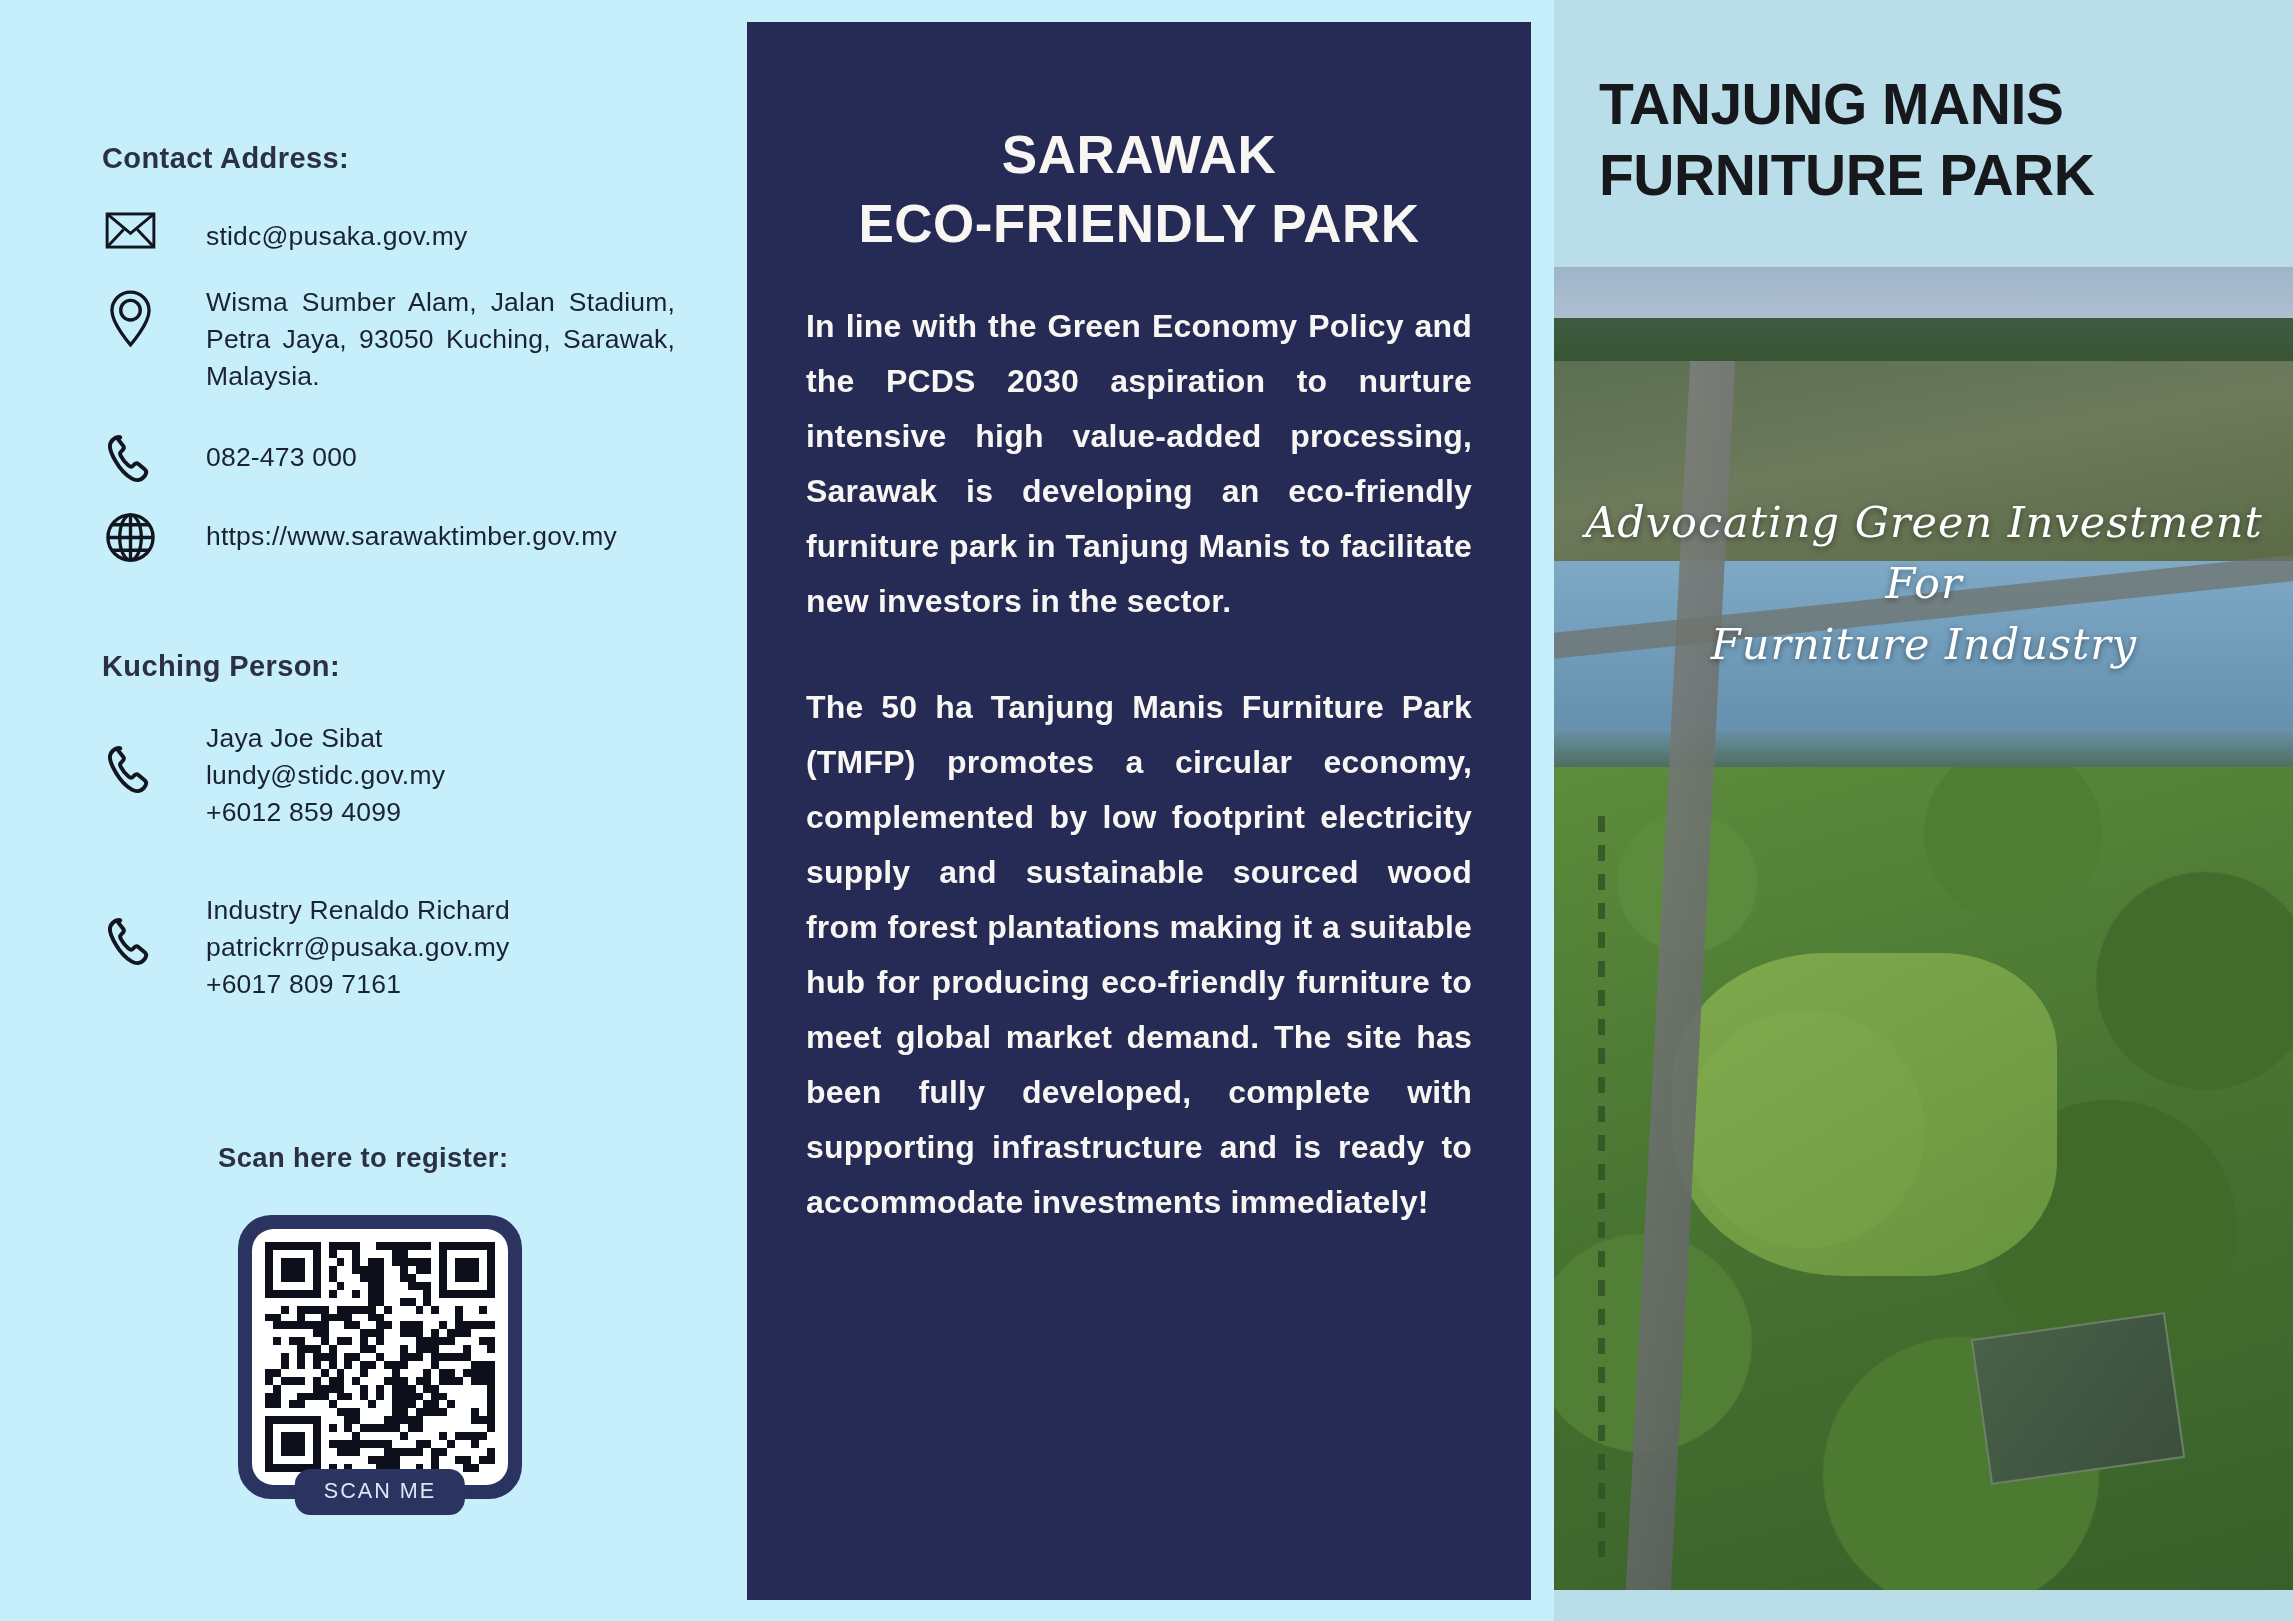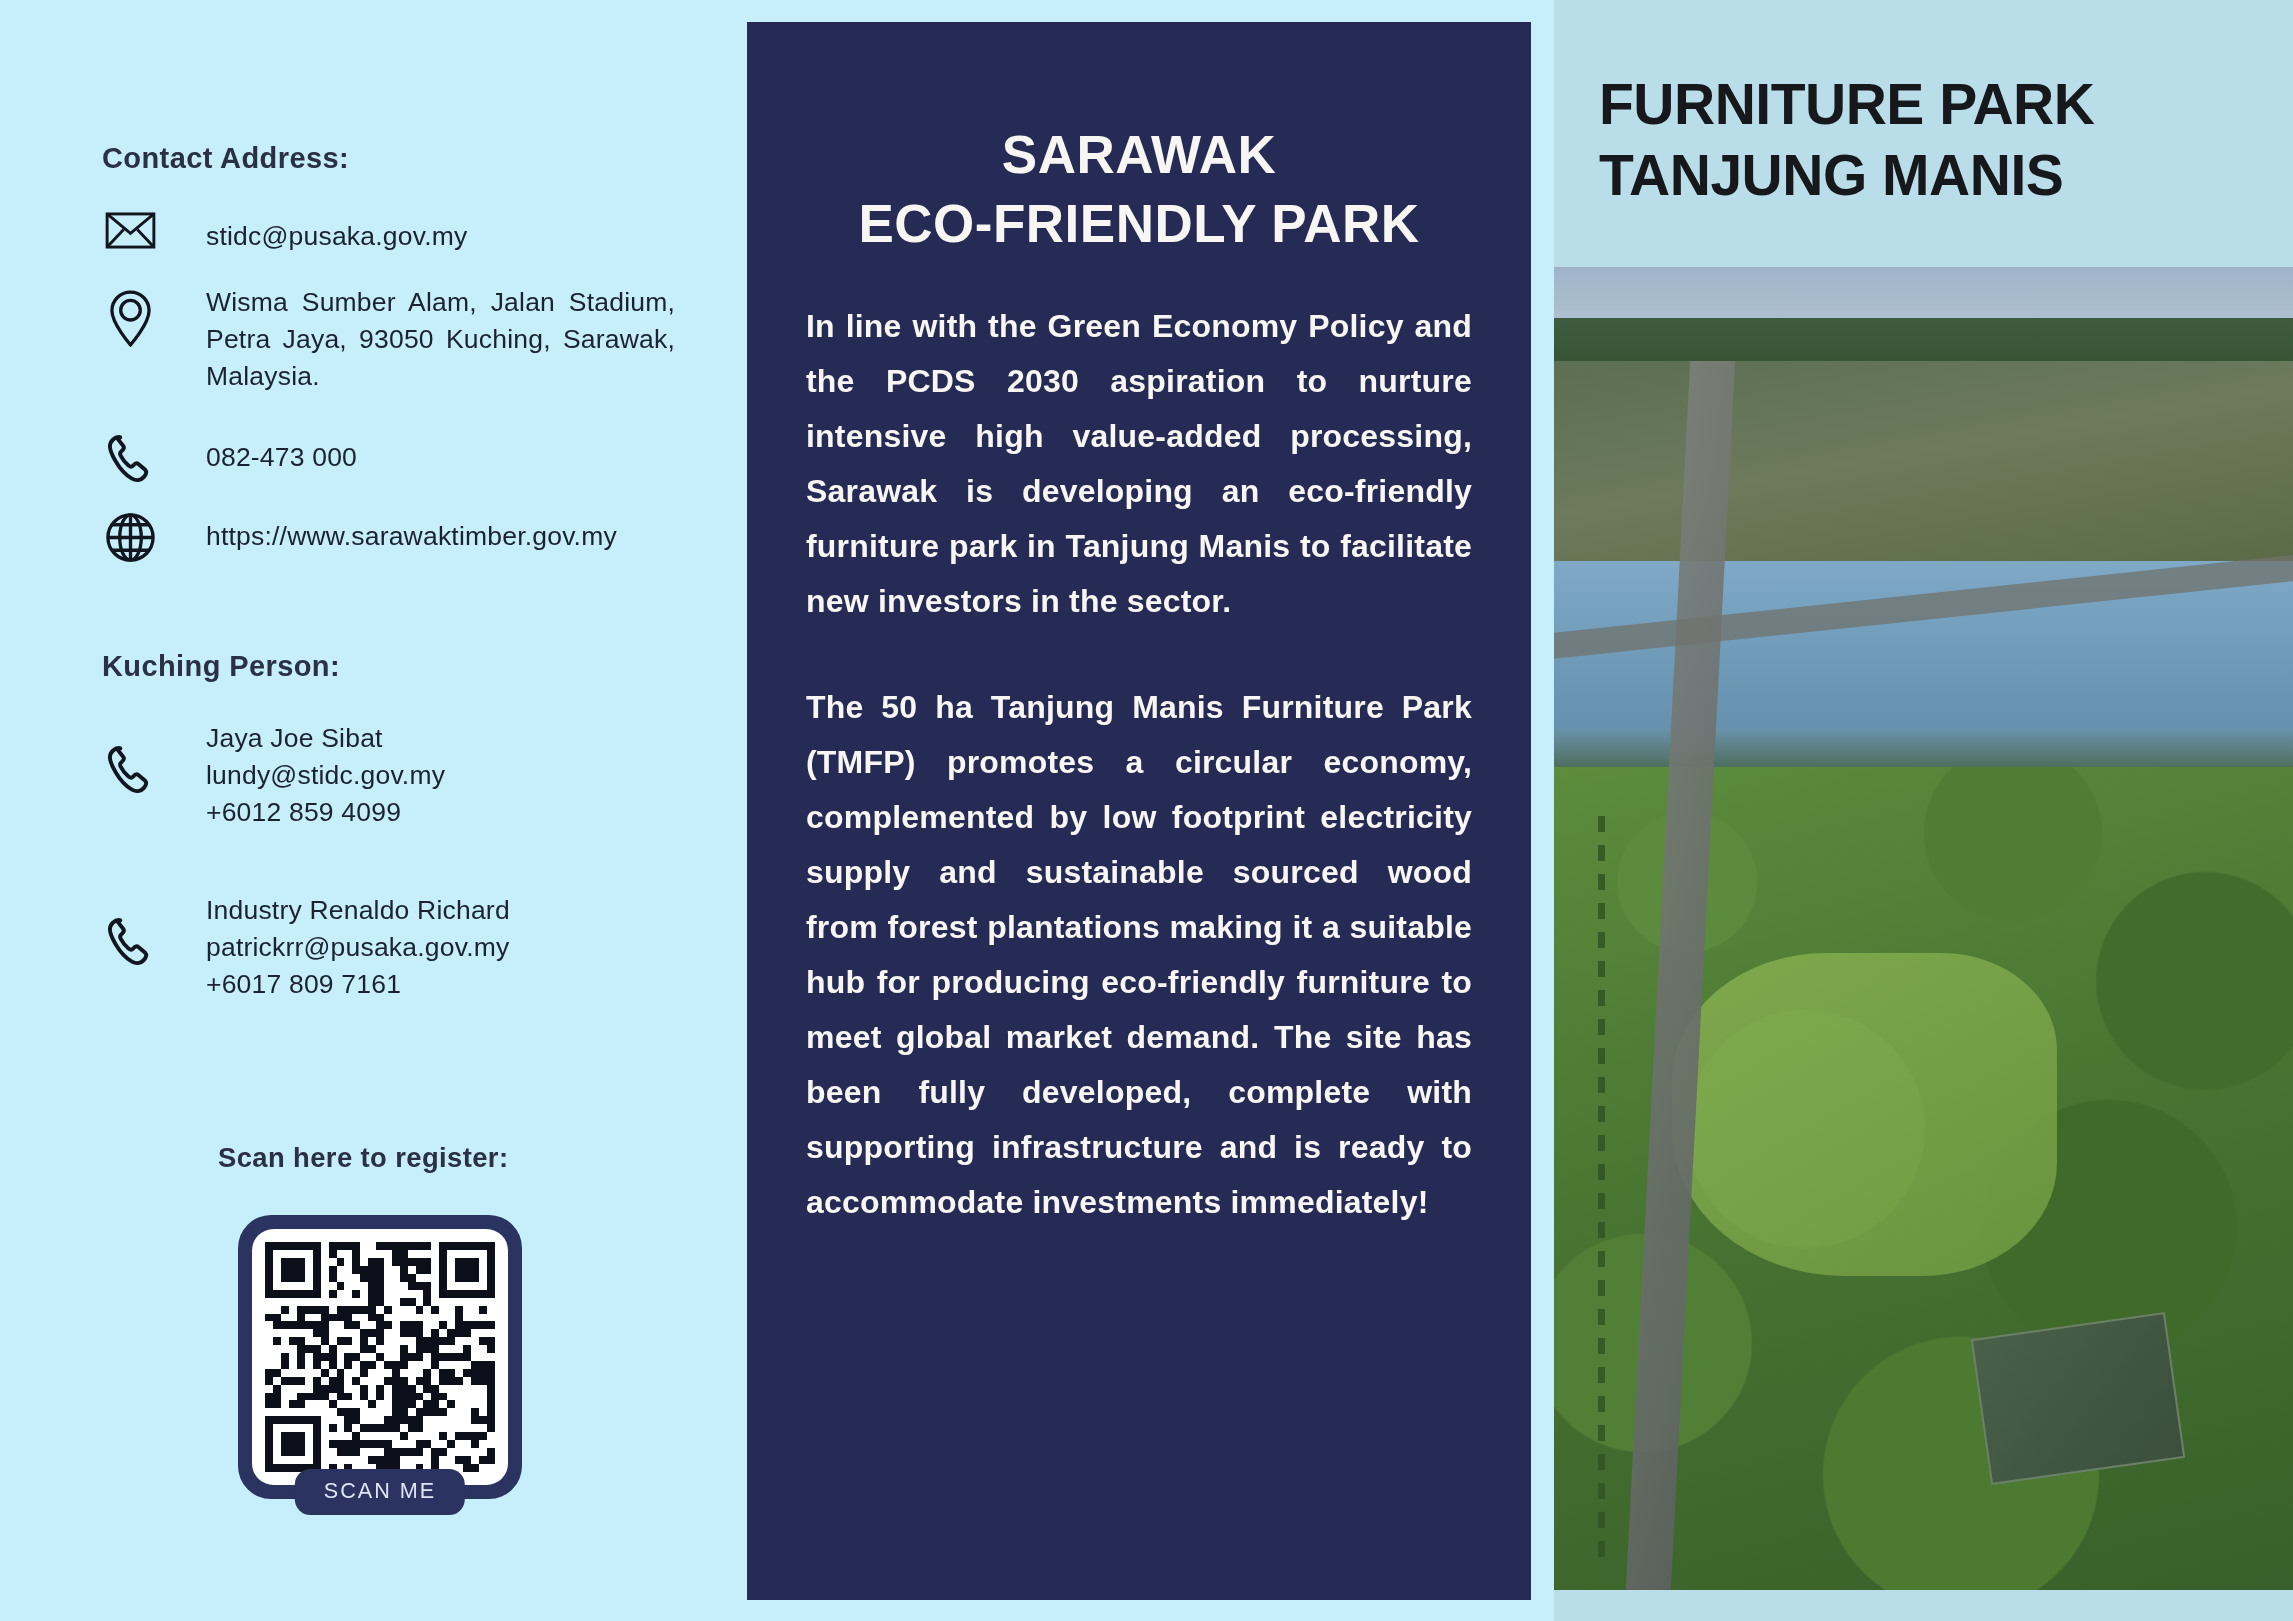--- a/index.html
+++ b/index.html
@@ -1229,35 +1229,39 @@
     <div class="center-title">
       <div>SARAWAK</div>
       <div>ECO-FRIENDLY PARK</div>
     </div>
     <p class="center-body">In line with the Green Economy Policy and the PCDS 2030 aspiration to nurture intensive high value-added processing, Sarawak is developing an eco-friendly furniture park in Tanjung Manis to facilitate new investors in the sector.</p>
     <p class="center-body second">The 50 ha Tanjung Manis Furniture Park (TMFP) promotes a circular economy, complemented by low footprint electricity supply and sustainable sourced wood from forest plantations making it a suitable hub for producing eco-friendly furniture to meet global market demand. The site has been fully developed, complete with supporting infrastructure and is ready to accommodate investments immediately!</p>
   </div>
 
   <div class="panel-right">
     <div class="right-title">
+      <div>TANJUNG MANIS</div>
       <div>FURNITURE PARK</div>
-      <div>TANJUNG MANIS</div>
     </div>
 
     <div class="photo">
       <div class="sky"></div>
       <div class="far-trees"></div>
       <div class="industrial"></div>
       <div class="water"></div>
       <div class="water-shore"></div>
       <div class="forest"></div>
       <div class="field"></div>
       <div class="road-main"></div>
       <div class="road-diag"></div>
       <div class="tree-line"></div>
       <div class="shed"></div>
 
+      <div class="script-overlay">
+        <div>Advocating Green Investment For</div>
+        <div>Furniture Industry</div>
+      </div>
 
     </div>
   </div>
 
 </div>
 
 
 </body></html>

